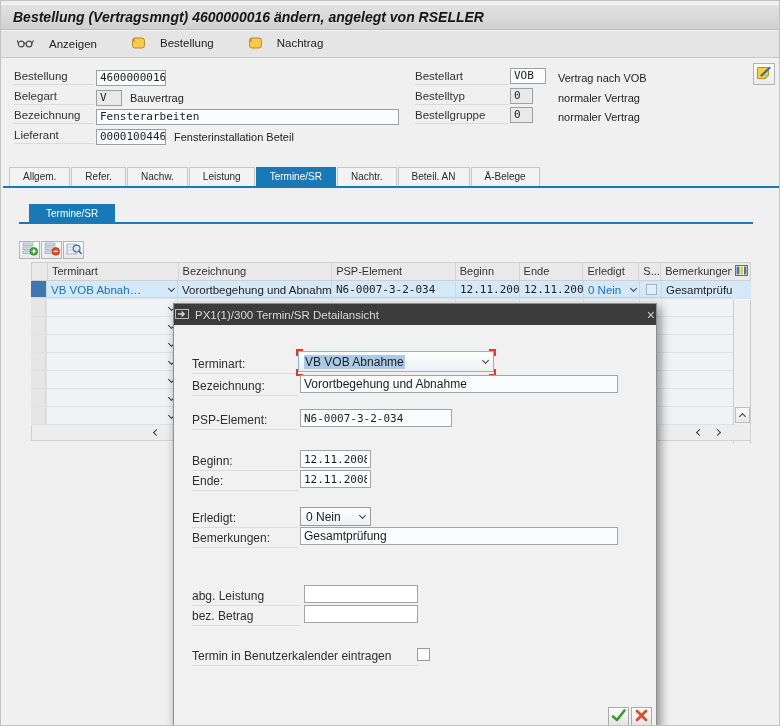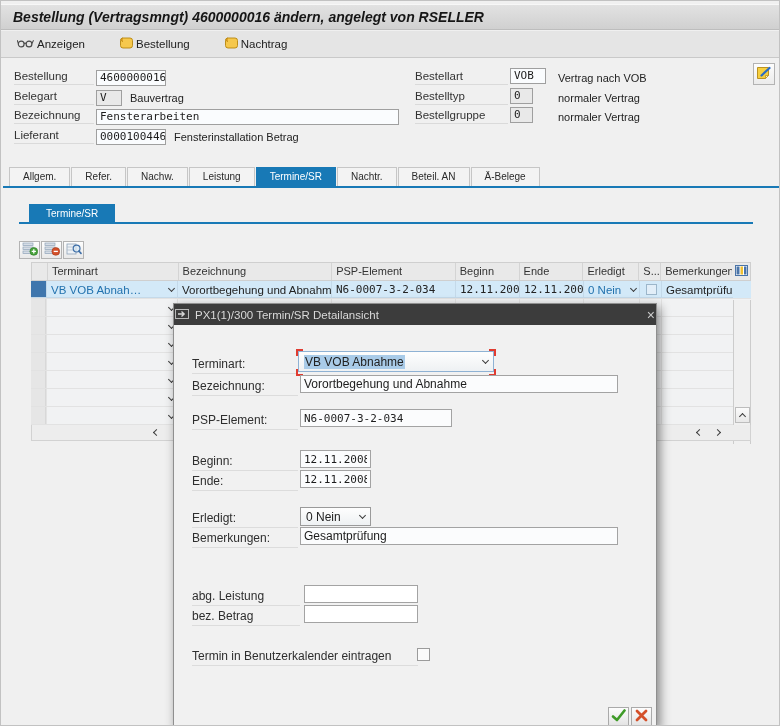--- a/index.html
+++ b/index.html
@@ -24,21 +24,21 @@
     font-size:14px; font-weight:bold; font-style:italic; color:#161616;
   }
 
   
   .apptoolbar {
     position:absolute; left:0; top:30px; width:780px; height:27px;
     background:#e5e5e5; border-bottom:1px solid #c9c9c9;
     display:flex; align-items:center; padding-left:12px; gap:26px;
   }
   .tbbtn {
-    display:inline-flex; align-items:center; gap:3px;
+    display:inline-flex; gap:15px;
     background:transparent; border:none; font:11.5px "Liberation Sans",sans-serif;
     color:#222; padding:2px 4px; cursor:default;
   }
 
   
   .hl { position:absolute; left:13px; display:flex; align-items:center; height:17px; }
   .hr { position:absolute; left:402px; display:flex; align-items:center; height:17px;margin-left:12px; }
   .flabel {
     display:inline-block; width:80px; font-size:11.5px; color:#333;
     border-bottom:1px solid #dadada; padding-bottom:2px; margin-right:2px;
@@ -236,21 +236,21 @@
     <span class="fbox gray" style="width:26px">V</span>
     <span class="ftext">Bauvertrag</span>
   </div>
   <div class="hl" style="top:107px">
     <span class="flabel">Bezeichnung</span>
     <span class="fbox" style="width:303px">Fensterarbeiten</span>
   </div>
   <div class="hl" style="top:127px">
     <span class="flabel">Lieferant</span>
     <span class="fbox" style="width:70px">0000100446</span>
-    <span class="ftext">Fensterinstallation Betrag</span>
+    <span class="ftext">Fensterinstallation Beteil</span>
   </div>
 
   <div class="hr" style="top:68px">
     <span class="flabel r">Bestellart</span>
     <span class="slot"><span class="fbox" style="width:36px">VOB</span></span>
     <span class="ftext">Vertrag nach VOB</span>
   </div>
   <div class="hr" style="top:88px">
     <span class="flabel r">Bestelltyp</span>
     <span class="slot"><span class="fbox gray" style="width:23px">0</span></span>

